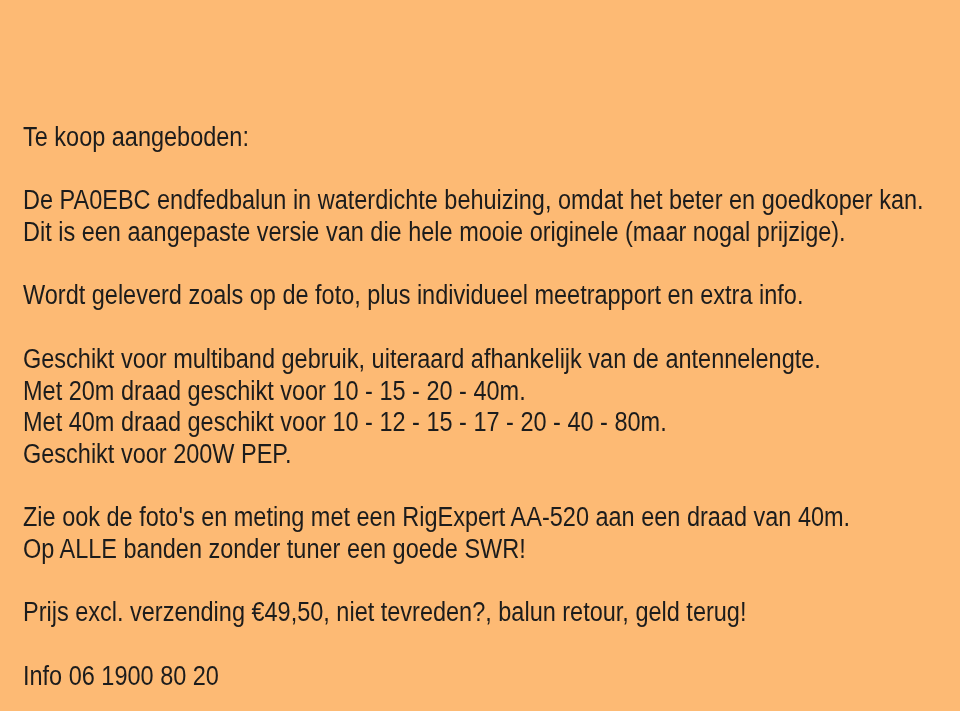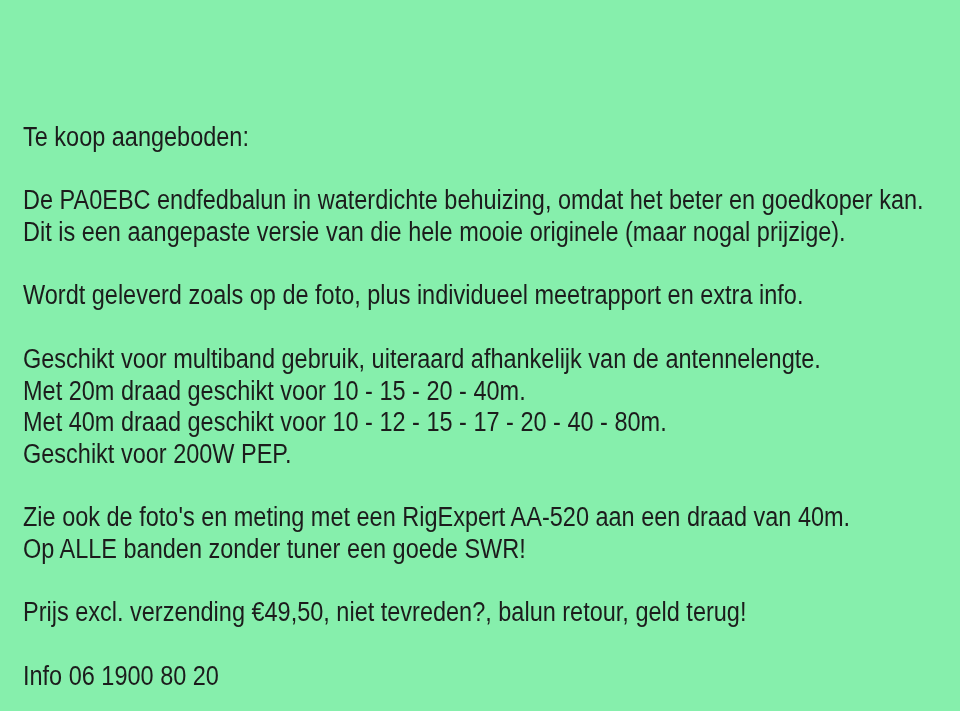--- a/index.html
+++ b/index.html
@@ -9,21 +9,21 @@
   }
   body {
     width: 960px;
     height: 711px;
     overflow: hidden;
     position: relative;
   }
   .page {
     position: absolute;
     inset: 0;
-    background: #86efac;
+    background: #fdba74;
     text-decoration: underline;
   }
   .text-block {
     position: absolute;
     left: 23px;
     top: 122px;
     font-family: "Liberation Sans", sans-serif;
     font-size: 27px;
     line-height: 31.7px;
     color: #1c1c1c;

